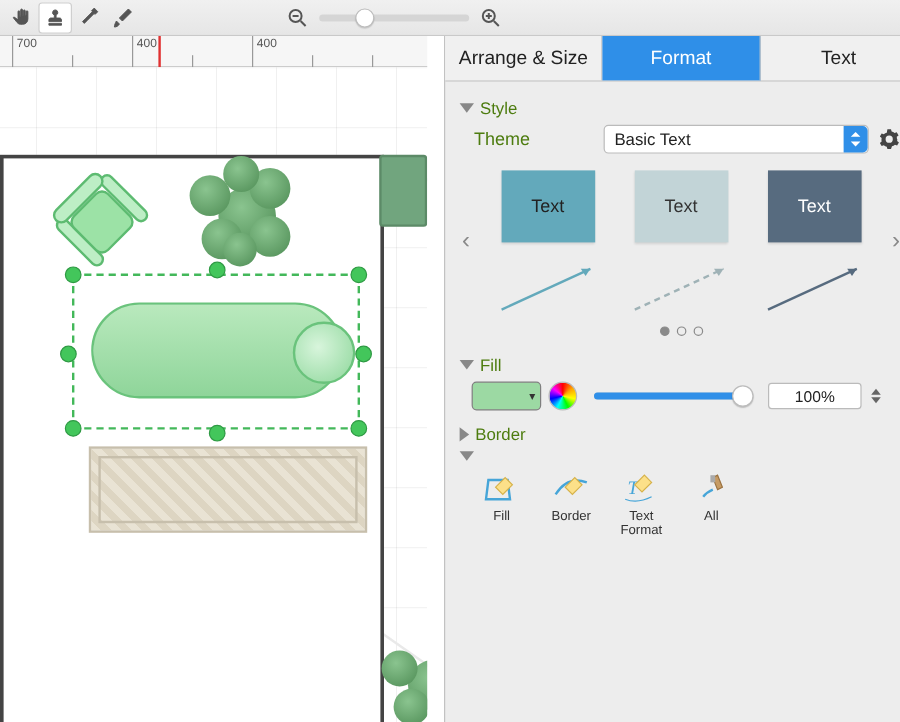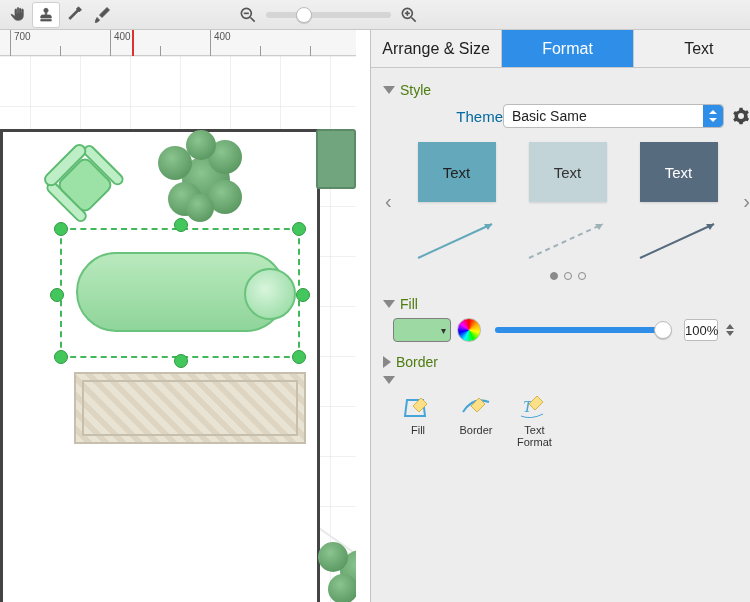--- a/index.html
+++ b/index.html
@@ -54,21 +54,21 @@
   .tabs { display:flex; height:38px; border-bottom:1px solid #c7c7c7; background:#f0f0f0; }
   .tab { flex:1; display:flex; align-items:center; justify-content:center; font-size:16px; border-right:1px solid #c7c7c7; }
   .tab:last-child{border-right:none;}
   .tab.active { background:#2f8fe8; color:#fff; }
 
   .section { padding:8px 12px 4px 12px; }
   .sec-head { display:flex; align-items:center; font-size:14px; color:#4d7c0f; margin:6px 0 6px 0; font-weight:500;}
   .tri { width:0;height:0;border-left:6px solid transparent;border-right:6px solid transparent;border-top:8px solid #888; margin-right:5px;}
   .tri.closed {border-top:6px solid transparent;border-bottom:6px solid transparent;border-left:8px solid #888; border-right:0; margin-top:0;}
   .row { display:flex; align-items:center; margin:4px 0; }
-  .label { width:120px; font-size:15px; color:#0369a1; padding-left:12px;text-align:right;}
+  .label { width:120px; font-size:15px; color:#4d7c0f; padding-left:12px;}
   .select { flex:1; height:24px; background:#fff; border:1px solid #bbb; border-radius:4px; display:flex; align-items:center; padding:0 8px; position:relative; font-size:14px;}
   .select .cap { position:absolute; right:0; top:0; width:20px; height:100%; background:#2f8fe8; border-top-right-radius:4px;border-bottom-right-radius:4px; display:flex; align-items:center; justify-content:center;}
   .select .cap::before{content:''; border-left:4px solid transparent;border-right:4px solid transparent;border-bottom:4px solid #fff; position:absolute; top:5px;}
   .select .cap::after{content:''; border-left:4px solid transparent;border-right:4px solid transparent;border-top:4px solid #fff; position:absolute; bottom:5px;}
   .gear { width:22px;height:22px;margin-left:6px; display:flex; align-items:center; justify-content:center;}
 
   .swatch-row { position:relative; display:flex; justify-content:space-around; padding:10px 18px 0 18px; }
   .swatch-col { display:flex; flex-direction:column; align-items:center; gap:16px;}
   .swatch { width:78px; height:60px; display:flex; align-items:center; justify-content:center; font-size:15px; box-shadow:0 1px 2px rgba(0,0,0,.12);}
   .s1{background:#63a9bb;color:#222;}
@@ -81,21 +81,21 @@
   .dot{width:8px;height:8px;border-radius:50%;border:1px solid #8a8a8a;}
   .dot.fill{background:#8a8a8a;}
 
   .fill-row{display:flex;align-items:center;gap:6px;padding:0 12px 0 10px;margin-top:6px;}
   .color-drop{width:58px;height:24px;background:#9cd9a3;border:1px solid #7f7f7f;border-radius:4px;display:flex;align-items:center;justify-content:flex-end;padding-right:4px;}
   .color-drop .chev{font-size:10px;color:#333;}
   .wheel{width:24px;height:24px;border-radius:50%;background:conic-gradient(red,orange,yellow,lime,cyan,blue,magenta,red);border:1px solid #bbb;}
   .opacity-slider{flex:1;position:relative;height:6px;background:#d5d5d5;border-radius:3px;margin:0 8px;}
   .opacity-slider .filled{position:absolute;left:0;top:0;height:100%;background:#2f8fe8;border-radius:3px;width:100%;}
   .opacity-slider .knob{position:absolute;right:-2px;top:-6px;width:18px;height:18px;background:#fff;border:1px solid #bcbcbc;border-radius:50%;box-shadow:0 1px 1px rgba(0,0,0,.2);}
-  .pct{width:34px;height:22px;background:#fff;border:1px solid #bbb;border-radius:3px;text-align:center;line-height:22px;font-size:13px;}
+  .pct{width:78px;height:22px;background:#fff;border:1px solid #bbb;border-radius:3px;text-align:center;line-height:22px;font-size:13px;}
   .stepper{width:14px;height:22px;display:flex;flex-direction:column;justify-content:center;gap:2px;margin-left:2px;}
   .stepper div{width:0;height:0;border-left:4px solid transparent;border-right:4px solid transparent;}
   .stepper .up{border-bottom:5px solid #666;}
   .stepper .dn{border-top:5px solid #666;}
 
   .attr-btns{display:flex;gap:24px;padding:4px 8px 0 18px;}
   .attr-btn{display:flex;flex-direction:column;align-items:center;gap:2px;font-size:11px;color:#333;}
   .attr-btn svg{width:34px;height:28px;}
 </style>
 </head>
@@ -224,21 +224,21 @@
   </div>
 
   <div class="section">
     <div class="sec-head">
         <span class="tri"></span>
         <span>Style</span>
       </div>
     <div class="row">
       <div class="label">Theme</div>
       <div class="select">
-          <span>Basic Same</span>
+          <span>Basic Text</span>
           <div class="cap"></div>
         </div>
       <div class="gear">
         <svg width="18" height="18" viewBox="0 0 24 24">
             <path fill="#444" d="M12 8a4 4 0 1 0 .001 8.001A4 4 0 0 0 12 8zm9 4c0 .7-.1 1.3-.2 2l2 1.6-2 3.4-2.4-.8c-1 .8-2 1.4-3.3 1.7L14 23h-4l-.7-2.5c-1.2-.3-2.3-.9-3.3-1.7l-2.4.8-2-3.4 2-1.6c-.1-.7-.2-1.3-.2-2s.1-1.3.2-2l-2-1.6 2-3.4 2.4.8c1-.8 2-1.4 3.3-1.7L10 1h4l.7 2.5c1.2.3 2.3.9 3.3 1.7l2.4-.8 2 3.4-2 1.6c.1.7.2 1.3.2 2z"></path>
           </svg>
       </div>
     </div>
 
     <div class="swatch-row">
@@ -326,15 +326,23 @@
       </div>
       <div class="attr-btn">
         <svg viewBox="0 0 34 28">
             <text x="6" y="18" font-size="16" font-style="italic" fill="#46a5d8" font-family="serif">T</text>
             <path d="M4 22 Q14 26 26 20" fill="none" stroke="#46a5d8"></path>
             <path d="M20 2 l6 6 -8 8 -6-6z" fill="#fce089" stroke="#d6b24a"></path>
           </svg>
         <span style="white-space:pre;text-align:center">Text
 Format</span>
       </div>
+      <div class="attr-btn">
+        <svg viewBox="0 0 34 28">
+            <path d="M22 2 l4 10 -4 2 -4-10z" fill="#c79b63" stroke="#9a7240"></path>
+            <rect x="16" y="2" width="4" height="6" fill="#aaa"></rect>
+            <path d="M10 20 q3-4 8-6" stroke="#46a5d8" fill="none" stroke-width="2"></path>
+          </svg>
+        <span>All</span>
+      </div>
     </div>
   </div>
 </div>
 
 </body></html>

